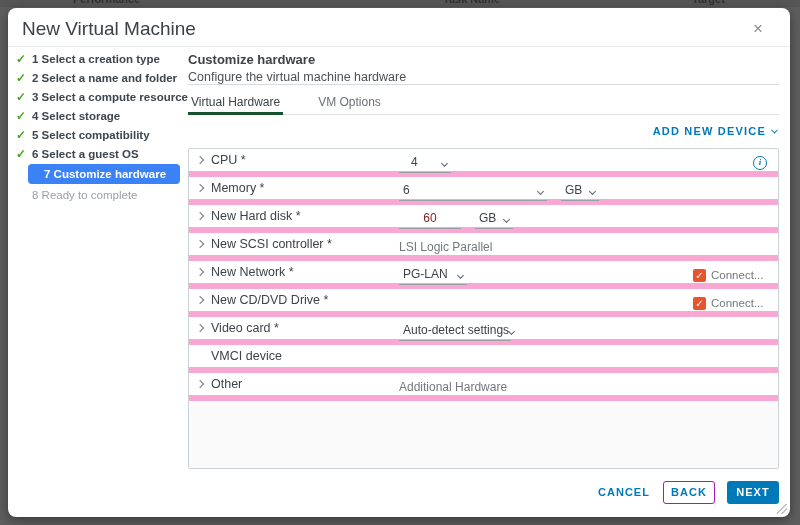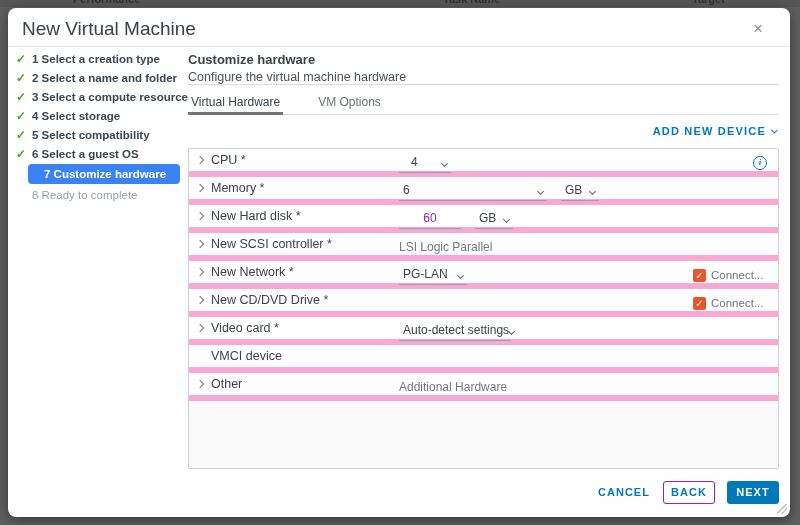--- a/index.html
+++ b/index.html
@@ -31,21 +31,21 @@
   .step.upcoming .slabel { color:#9ba1a7; font-weight:normal; }
 
   
   .hw-title { position:absolute; left:180px; top:44px; font-size:13px; font-weight:bold; color:#3c4449; }
   .hw-subtitle { position:absolute; left:180px; top:62px; font-size:12.5px; color:#4c5257; }
   .content-divider { position:absolute; left:180px; top:76px; width:591px; height:1px; background:#d9dcdf; }
 
   
   .tabs { position:absolute; left:180px; top:86px; width:591px; height:21px; border-bottom:1px solid #dcdfe1; display:flex; }
   .tab { font-size:12px; color:#6b7176; margin-right:32px; padding:1px 3px 0 3px; height:21px; cursor:pointer; }
-  .tab.active { color:#3c4449; border-bottom:3px solid #737373; margin-bottom:-1px; }
+  .tab.active { color:#3c4449; border-bottom:3px solid #14532d; margin-bottom:-1px; }
 
   .add-device { position:absolute; top:117px; right:13px; font-size:11px; font-weight:bold; letter-spacing:1.2px;
                 color:#0079b8; cursor:pointer; display:flex; align-items:center; }
   .chev-down-blue { width:5px; height:5px; border-right:1.5px solid #0079b8; border-bottom:1.5px solid #0079b8;
                     transform:rotate(45deg) translate(-1px,-1px); margin-left:6px; display:inline-block; }
 
   
   .hw-table { position:absolute; left:180px; top:140px; width:591px; height:321px; background:#ffffff;
               border:1px solid #ccd1d5; border-radius:2px; overflow:hidden; }
   .hw-row { position:relative; height:28px; border-bottom:6px solid #f9a8d4; display:flex; align-items:center;
@@ -57,21 +57,21 @@
 
   .control-wrap { position:absolute; left:210px; top:0; height:28px; display:flex; align-items:center; }
   .sel { display:flex; align-items:flex-end; justify-content:space-between; border-bottom:1px solid #9aa1a6;
          height:19px; padding:0 4px 3px 4px; cursor:pointer; }
   .sel .val { font-size:12px; color:#3d4349; white-space:nowrap; }
   .sel .chev-down { width:5px; height:5px; border-right:1.3px solid #5f666b; border-bottom:1.3px solid #5f666b;
                     transform:rotate(45deg); margin-bottom:3px; flex:none; }
   .sel.pad-val .val { margin-left:8px; }
   .inp { display:flex; align-items:flex-end; justify-content:center; border-bottom:1px solid #9aa1a6;
          height:19px; padding-bottom:3px; cursor:text; }
-  .inp .val { font-size:12px; color:#a21caf; }
+  .inp .val { font-size:12px; color:#7f1d1d; }
   .static-val { font-size:12px; color:#72787c; white-space:nowrap; }
   .unit { margin-left:14px; width:38px; }
 
   .cbx-wrap { position:absolute; left:504px; top:0; height:28px; display:flex; align-items:center; width:80px; overflow:hidden; }
   .cbx { width:13px; height:13px; background:#e8552d; border-radius:2px; color:#fff; font-size:10px;
          line-height:13px; text-align:center; flex:none; cursor:pointer; }
   .cbx-label { font-size:11.5px; color:#72787c; margin-left:5px; white-space:nowrap; }
 
   .info-ic { position:absolute; right:11px; top:7px; width:14px; height:14px; border:1.3px solid #0079b8;
              border-radius:50%; color:#0079b8; font-size:9px; line-height:11px; text-align:center;

